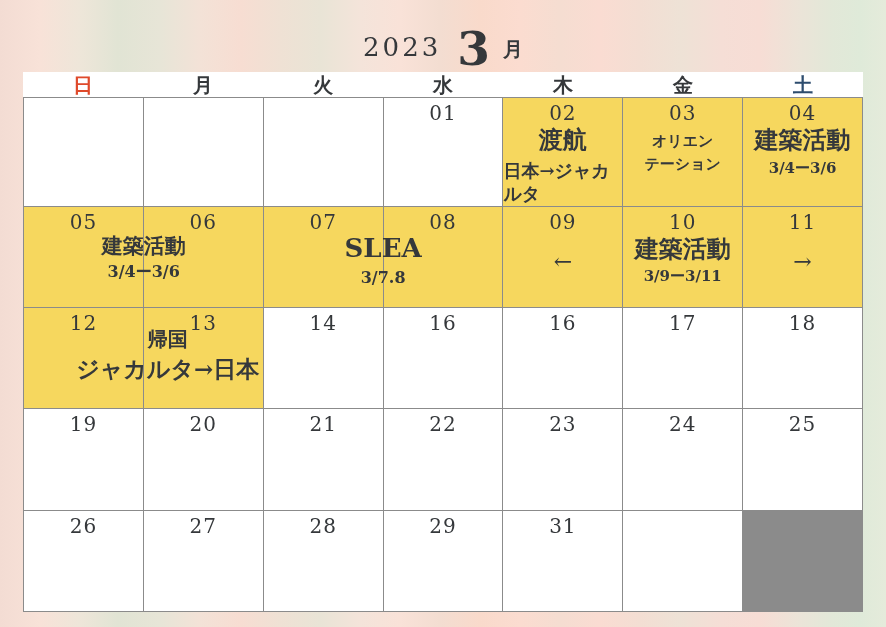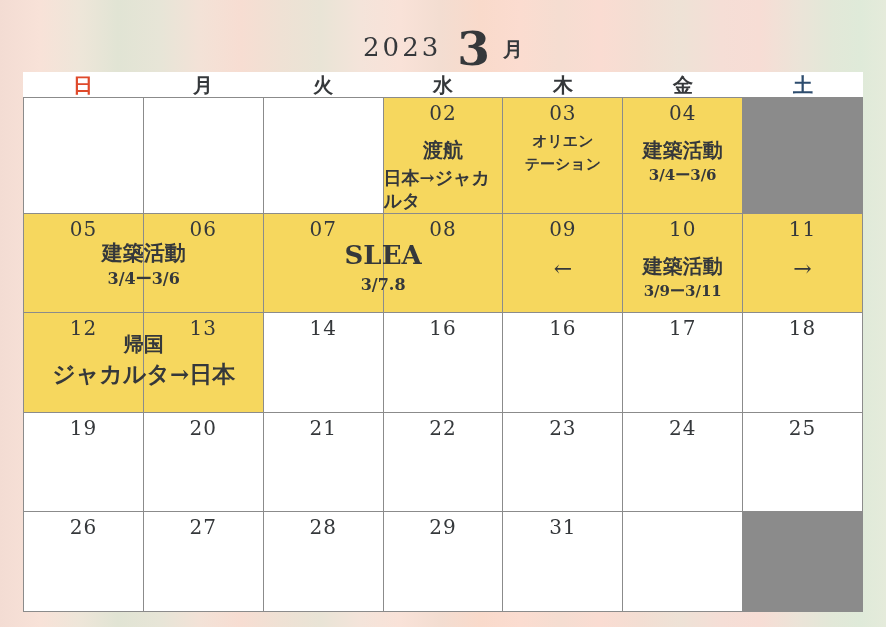--- a/index.html
+++ b/index.html
@@ -51,35 +51,35 @@
     border-bottom:1px solid var(--grid-line,#8b8b8b);
   }
   .week:last-child{border-bottom:none;}
   .cell{
     background:#ffffff;position:relative;
     display:flex;flex-direction:column;align-items:center;
     padding-top:3px;box-sizing:border-box;
   }
   .cell.hl{background:var(--highlight,#f6d75e);}
   .num{font-size:20px;line-height:1.25;letter-spacing:1px;color:var(--ink,#35383b);}
-  .evt-title{font-weight:bold;font-size:20px;line-height:1.2;margin-top:12px;}
+  .evt-title{font-weight:bold;font-size:24px;line-height:1.2;margin-top:0;}
   .evt-sub{font-weight:bold;font-size:18px;line-height:1.3;margin-top:4px;}
   .evt-sub.range{font-size:15px;}
   .evt-line{font-weight:bold;font-size:15px;line-height:1.55;}
   .evt-lines{margin-top:4px;text-align:center;}
   .arrow{font-size:22px;line-height:1;margin-top:16px;}
   
   .overlay{
     position:absolute;top:26px;text-align:center;pointer-events:none;
     display:flex;flex-direction:column;align-items:center;
   }
   .ov-title{font-weight:bold;font-size:21px;line-height:1.2;}
   .ov-title.latin{font-size:26px;}
   .ov-sub{font-weight:bold;font-size:16px;line-height:1.3;margin-top:4px;}
-  .overlay.return{top:19px;}
+  .overlay.return{top:19px;padding-left:24px;}
   .overlay.return .ov-title{font-size:20px;}
   .overlay.return .ov-sub{font-size:23px;margin-top:3px;}
   .span2{left:0;width:28.5714%;}
   .span2.col2{left:28.5714%;}
 </style>
 </head>
 <body>
 
 <div class="title">
   <span class="year">2023</span>
@@ -104,20 +104,23 @@
     <div class="week">
       <div class="cell">
           <div class="num"></div>
         </div>
       <div class="cell">
           <div class="num"></div>
         </div>
       <div class="cell">
           <div class="num"></div>
         </div>
+      <div class="cell">
+          <div class="num">01</div>
+        </div>
       <div class="cell hl">
         <div class="num">02</div>
         <div class="evt-title">渡航</div>
         <div class="evt-sub">日本→ジャカルタ</div>
       </div>
       <div class="cell hl">
         <div class="num">03</div>
         <div class="evt-lines">
           <div class="evt-line">オリエン</div>
           <div class="evt-line">テーション</div>

